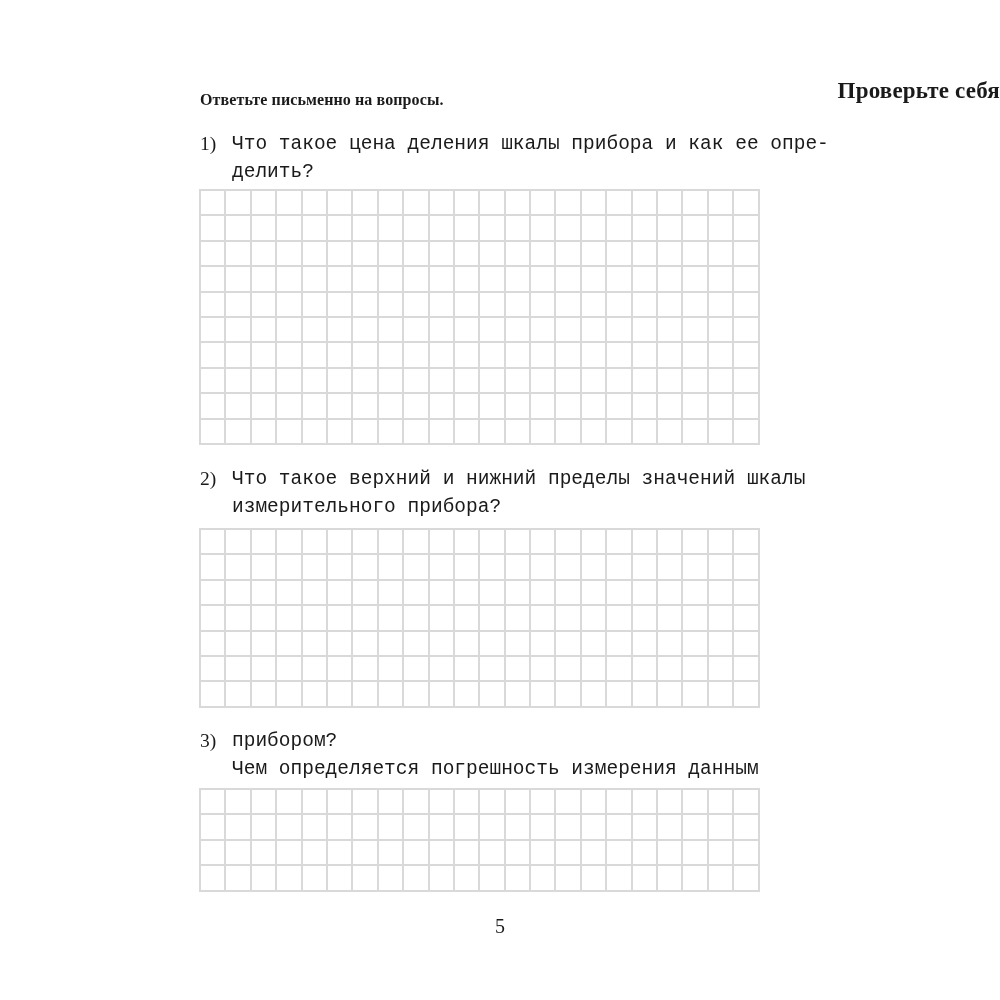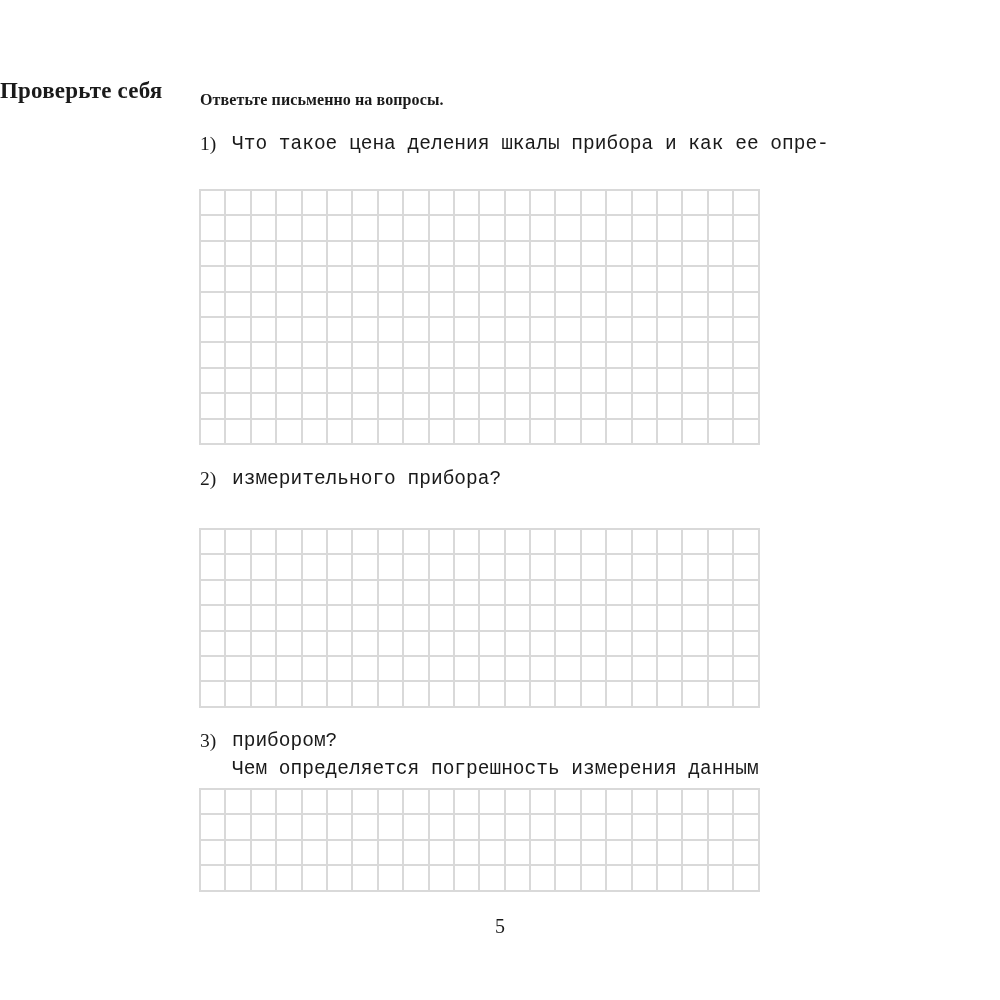--- a/index.html
+++ b/index.html
@@ -24,21 +24,21 @@
     height: 1000px;
     background: #ffffff;
   }
 
   
   .page-title {
     position: absolute;
     left: 0;
     top: 48px;
     width: 1000px;
-    text-align: left;
+    text-align: right;
     font-size: 23px;
     font-weight: bold;
     letter-spacing: 0.2px;
     line-height: 1.2;
     margin-top: 29px;
   }
 
   
   .instruction {
     position: absolute;
@@ -114,20 +114,21 @@
 <div class="page">
 
   <h1 class="page-title">Проверьте себя</h1>
 
   <div class="instruction">Ответьте письменно на вопросы.</div>
 
   <div class="question" id="question-1">
     <span class="q-num">1)</span>
     <span class="q-text">
       <span class="q-line">Что такое цена деления шкалы прибора и как ее опре-</span>
+      <span class="q-line">делить?</span>
     </span>
   </div>
   <div class="grid" id="answer-grid-1" style="grid-template-columns: repeat(22, 25.4px); grid-template-rows: repeat(10, 25.4px); width: 560.8px; height: 256px;">
       <div class="cell"></div>
       <div class="cell"></div>
       <div class="cell"></div>
       <div class="cell"></div>
       <div class="cell"></div>
       <div class="cell"></div>
       <div class="cell"></div>
@@ -342,20 +343,21 @@
       <div class="cell"></div>
       <div class="cell"></div>
       <div class="cell"></div>
       <div class="cell"></div>
       <div class="cell"></div>
     </div>
 
   <div class="question" id="question-2">
     <span class="q-num">2)</span>
     <span class="q-text">
+      <span class="q-line">Что такое верхний и нижний пределы значений шкалы</span>
       <span class="q-line">измерительного прибора?</span>
     </span>
   </div>
   <div class="grid" id="answer-grid-2" style="grid-template-columns: repeat(22, 25.4px); grid-template-rows: repeat(7, 25.4px); width: 560.8px; height: 179.8px;">
       <div class="cell"></div>
       <div class="cell"></div>
       <div class="cell"></div>
       <div class="cell"></div>
       <div class="cell"></div>
       <div class="cell"></div>

